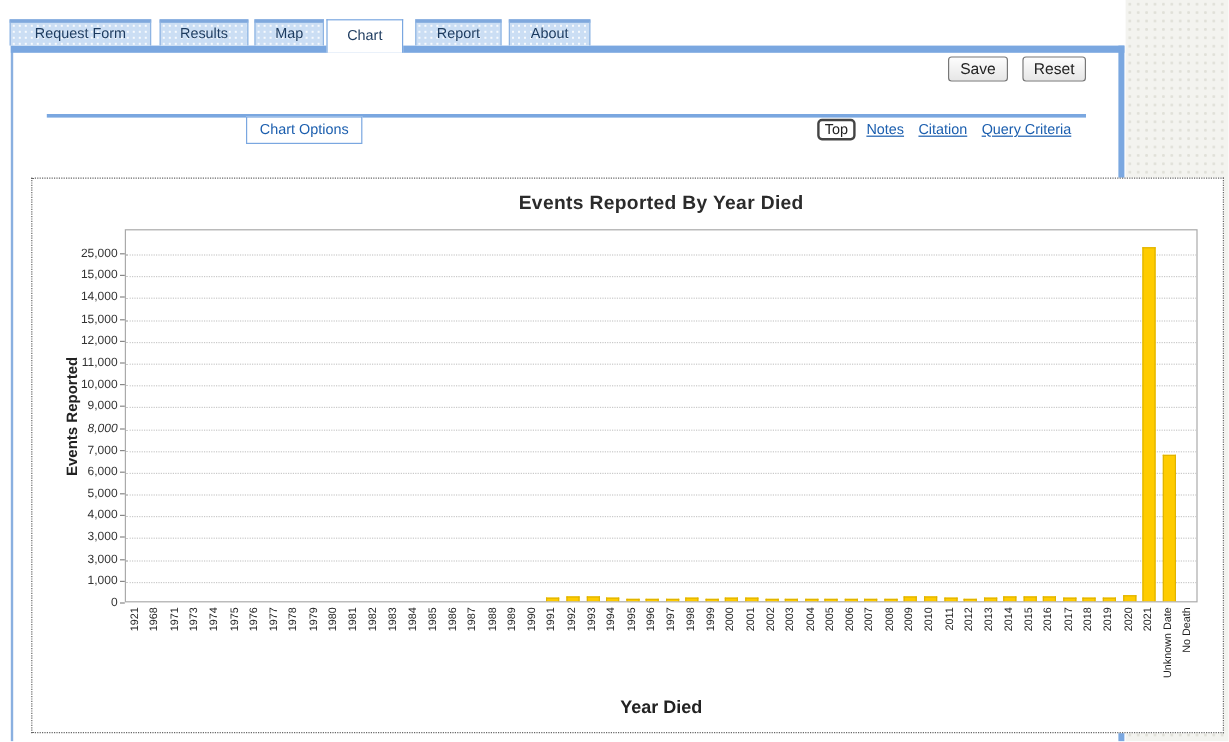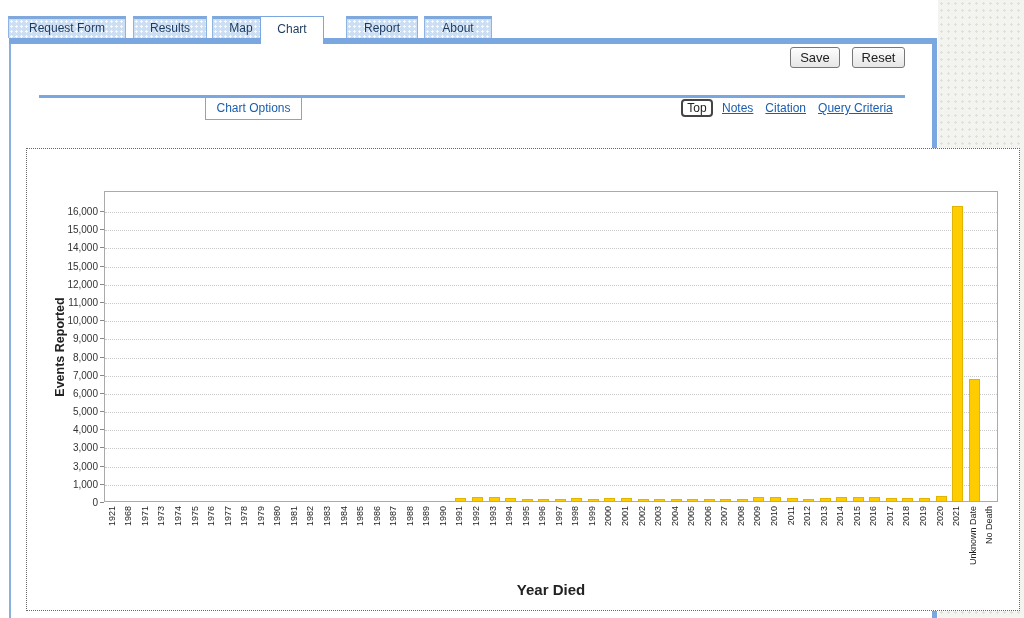--- a/index.html
+++ b/index.html
@@ -59,39 +59,40 @@
   <div class="gray-panel dots-gray"></div>
 
   <div class="content-left-border"></div>
   <div class="content-right-border"></div>
   <div class="content-top-band"></div>
 
   <div class="tabbar" id="tabbar">
       <div class="tab dots-blue" style="left: 8px; width: 118px;">Request Form</div>
       <div class="tab dots-blue" style="left: 133px; width: 74px;">Results</div>
       <div class="tab dots-blue" style="left: 212px; width: 58px;">Map</div>
-      <div class="tab active" style="left: 260px; width: 64px;">Chart</div>
+      <div class="tab active" style="left: 272px; width: 64px;">Chart</div>
       <div class="tab dots-blue" style="left: 346px; width: 72px;">Report</div>
       <div class="tab dots-blue" style="left: 424px; width: 68px;">About</div>
     </div>
 
 
   <div class="btn btn-save">Save</div>
   <div class="btn btn-reset">Reset</div>
 
   <div class="rule2"></div>
   <div class="chart-options-btn">Chart Options</div>
   <div class="top-btn">Top</div>
   <div class="anchor-links" id="anchor-links">
       <a class="blue-link">Notes</a>
       <a class="blue-link">Citation</a>
       <a class="blue-link">Query Criteria</a>
     </div>
 
   <div class="chart-container">
+    <div class="chart-title">Events Reported By Year Died</div>
     <div class="y-axis-title" id="y-axis-title" style="left: 26px; top: 267.5px;">Events Reported</div>
     <div class="plot" id="plot">
         <div class="gridline" style="top: 292.8px;"></div>
         <div class="gridline" style="top: 274.6px;"></div>
         <div class="gridline" style="top: 256.4px;"></div>
         <div class="gridline" style="top: 238.3px;"></div>
         <div class="gridline" style="top: 220.1px;"></div>
         <div class="gridline" style="top: 201.9px;"></div>
         <div class="gridline" style="top: 183.7px;"></div>
         <div class="gridline" style="top: 165.5px;"></div>
@@ -146,37 +147,37 @@
         <div class="ytick-label" style="left: 11px; top: 293.4px;">3,000</div>
         <div class="ytick-mark" style="left: 73px; top: 298.4px;"></div>
         <div class="ytick-label" style="left: 11px; top: 275.3px;">4,000</div>
         <div class="ytick-mark" style="left: 73px; top: 280.3px;"></div>
         <div class="ytick-label" style="left: 11px; top: 257.1px;">5,000</div>
         <div class="ytick-mark" style="left: 73px; top: 262.1px;"></div>
         <div class="ytick-label" style="left: 11px; top: 238.9px;">6,000</div>
         <div class="ytick-mark" style="left: 73px; top: 243.9px;"></div>
         <div class="ytick-label" style="left: 11px; top: 220.7px;">7,000</div>
         <div class="ytick-mark" style="left: 73px; top: 225.7px;"></div>
-        <div class="ytick-label" style="left: 11px; top: 202.5px;">8,000</div>
+        <div class="ytick-label" style="left: 11px; top: 202.5px; font-style: italic;">8,000</div>
         <div class="ytick-mark" style="left: 73px; top: 207.5px;"></div>
         <div class="ytick-label" style="left: 11px; top: 184.3px;">9,000</div>
         <div class="ytick-mark" style="left: 73px; top: 189.3px;"></div>
         <div class="ytick-label" style="left: 11px; top: 166.1px;">10,000</div>
         <div class="ytick-mark" style="left: 73px; top: 171.1px;"></div>
         <div class="ytick-label" style="left: 11px; top: 147.9px;">11,000</div>
         <div class="ytick-mark" style="left: 73px; top: 152.9px;"></div>
         <div class="ytick-label" style="left: 11px; top: 129.8px;">12,000</div>
         <div class="ytick-mark" style="left: 73px; top: 134.8px;"></div>
         <div class="ytick-label" style="left: 11px; top: 111.6px;">15,000</div>
         <div class="ytick-mark" style="left: 73px; top: 116.6px;"></div>
         <div class="ytick-label" style="left: 11px; top: 93.4px;">14,000</div>
         <div class="ytick-mark" style="left: 73px; top: 98.4px;"></div>
         <div class="ytick-label" style="left: 11px; top: 75.2px;">15,000</div>
         <div class="ytick-mark" style="left: 73px; top: 80.2px;"></div>
-        <div class="ytick-label" style="left: 11px; top: 57px;">16,000</div>
+        <div class="ytick-label" style="left: 11px; top: 57px;">25,000</div>
         <div class="ytick-mark" style="left: 73px; top: 62px;"></div>
       </div>
     <div id="x-ticks">
         <div class="xtick-label" style="left: 79.8px; top: 419px;">1921</div>
         <div class="xtick-label" style="left: 96.3px; top: 419px;">1968</div>
         <div class="xtick-label" style="left: 112.9px; top: 419px;">1971</div>
         <div class="xtick-label" style="left: 129.4px; top: 419px;">1973</div>
         <div class="xtick-label" style="left: 146px; top: 419px;">1974</div>
         <div class="xtick-label" style="left: 162.6px; top: 419px;">1975</div>
         <div class="xtick-label" style="left: 179.1px; top: 419px;">1976</div>

